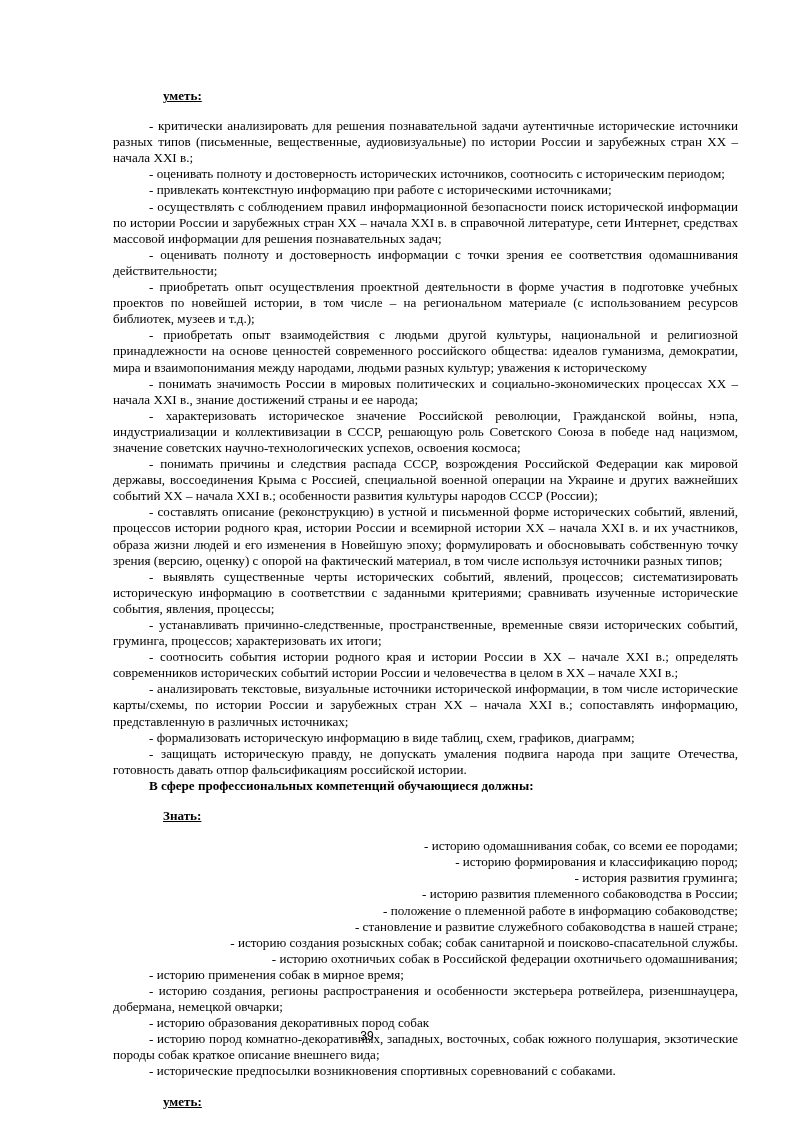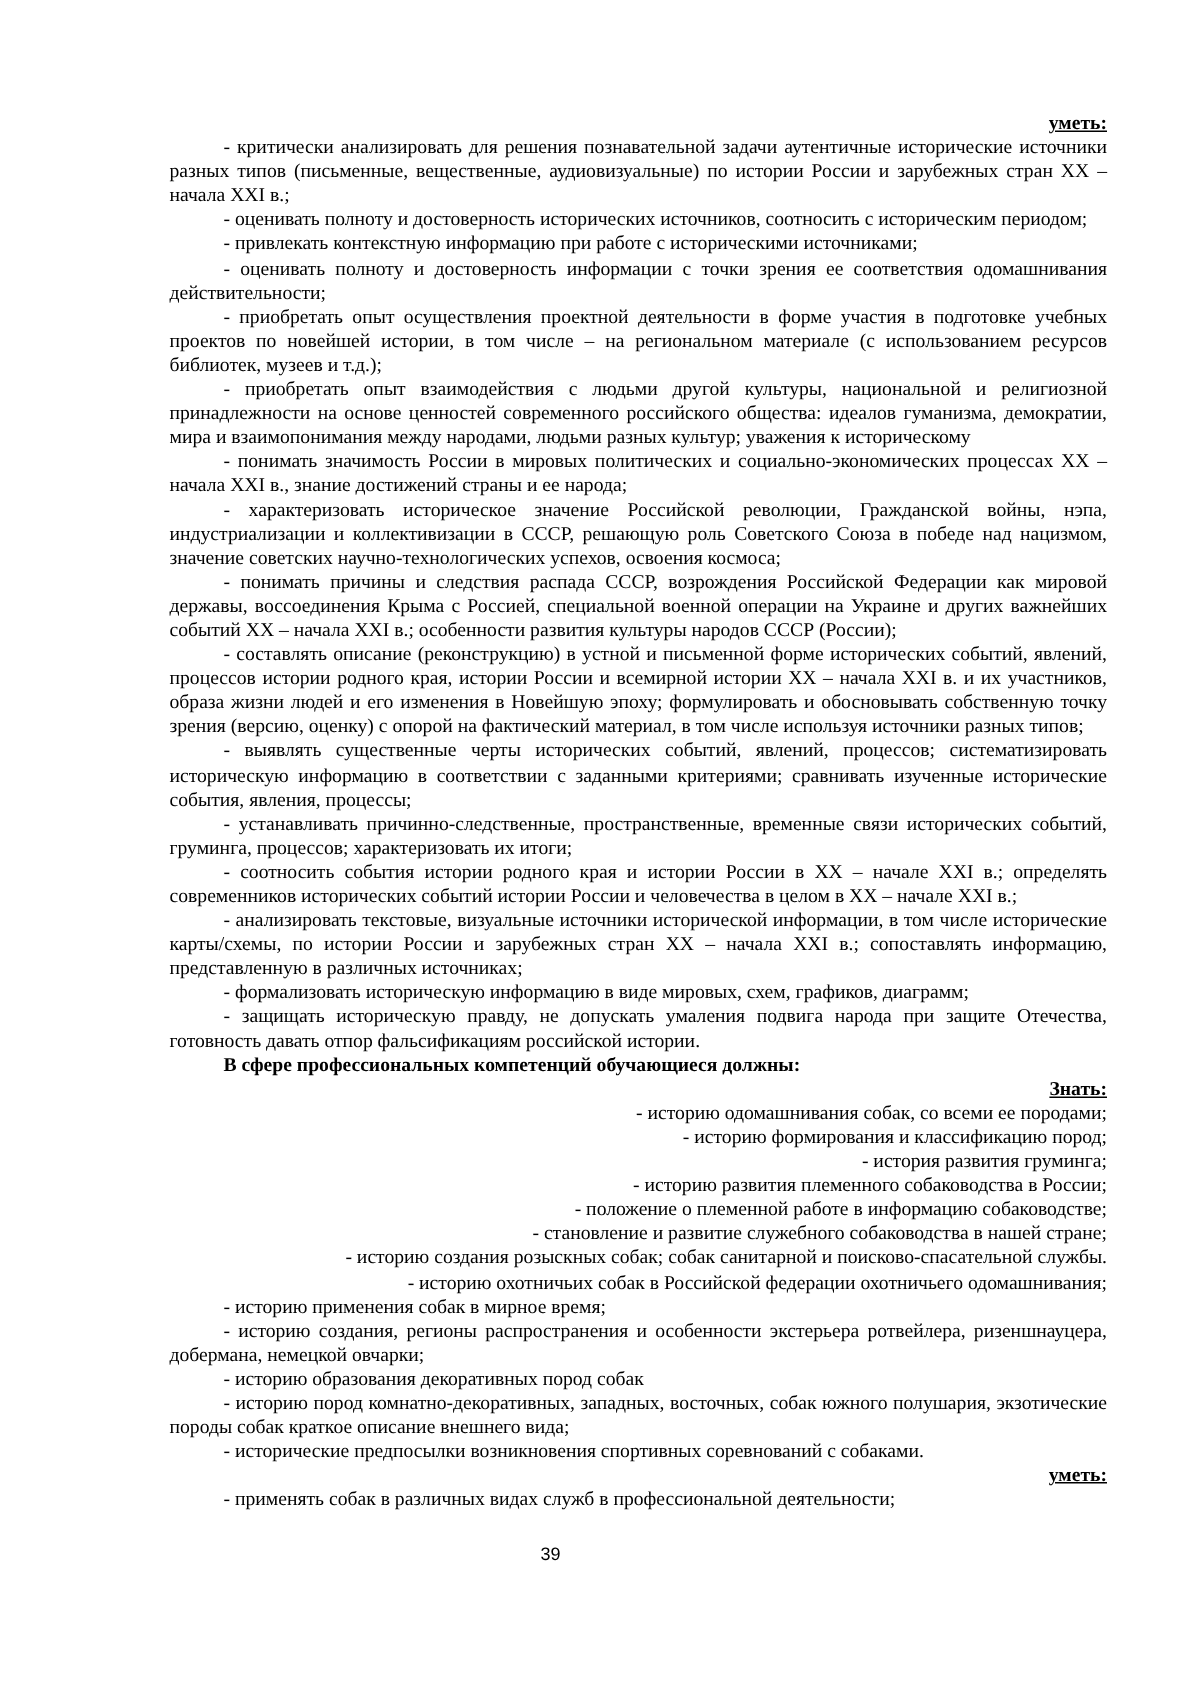--- a/index.html
+++ b/index.html
@@ -13,25 +13,24 @@
     font-size: 13.1px;
     line-height: 16.1px;
     color: #000000;
   }
   .p {
     margin: 0;
     text-align: justify;
     text-indent: 36px;
   }
   .heading-u {
-    margin: 0;
+    margin: 14px;
     padding-left: 36px;
     font-weight: bold;
     text-decoration: underline;
-    text-align: right;
   }
   .heading-b {
     margin: 0;
     padding-left: 36px;
     font-weight: bold;
   }
   .item-plain {
     margin: 0;
     text-align: right;
   }
@@ -48,32 +47,33 @@
 </style>
 </head>
 <body>
 
 <div class="page">
   <p class="heading-u">уметь:</p>
 
   <p class="p">- критически анализировать для решения познавательной задачи аутентичные исторические источники разных типов (письменные, вещественные, аудиовизуальные) по истории России и зарубежных стран XX – начала XXI в.;</p>
   <p class="p">- оценивать полноту и достоверность исторических источников, соотносить с историческим периодом;</p>
   <p class="p">- привлекать контекстную информацию при работе с историческими источниками;</p>
+  <p class="p">- осуществлять с соблюдением правил информационной безопасности поиск исторической информации по истории России и зарубежных стран XX – начала XXI в. в справочной литературе, сети Интернет, средствах массовой информации для решения познавательных задач;</p>
   <p class="p">- оценивать полноту и достоверность информации с точки зрения ее соответствия одомашнивания действительности;</p>
   <p class="p">- приобретать опыт осуществления проектной деятельности в форме участия в подготовке учебных проектов по новейшей истории, в том числе – на региональном материале (с использованием ресурсов библиотек, музеев и т.д.);</p>
   <p class="p"> - приобретать опыт взаимодействия с людьми другой культуры, национальной и религиозной принадлежности на основе ценностей современного российского общества: идеалов гуманизма, демократии, мира и взаимопонимания между народами, людьми разных культур; уважения к историческому</p>
   <p class="p">- понимать значимость России в мировых политических и социально-экономических процессах XX – начала XXI в., знание достижений страны и ее народа;</p>
   <p class="p"> - характеризовать историческое значение Российской революции, Гражданской войны, нэпа, индустриализации и коллективизации в СССР, решающую роль Советского Союза в победе над нацизмом, значение советских научно-технологических успехов, освоения космоса;</p>
   <p class="p"> - понимать причины и следствия распада СССР, возрождения Российской Федерации как мировой державы, воссоединения Крыма с Россией, специальной военной операции на Украине и других важнейших событий XX – начала XXI в.; особенности развития культуры народов СССР (России);</p>
   <p class="p">- составлять описание (реконструкцию) в устной и письменной форме исторических событий, явлений, процессов истории родного края, истории России и всемирной истории XX – начала XXI в. и их участников, образа жизни людей и его изменения в Новейшую эпоху; формулировать и обосновывать собственную точку зрения (версию, оценку) с опорой на фактический материал, в том числе используя источники разных типов;</p>
   <p class="p"> - выявлять существенные черты исторических событий, явлений, процессов; систематизировать историческую информацию в соответствии с заданными критериями; сравнивать изученные исторические события, явления, процессы;</p>
   <p class="p"> - устанавливать причинно-следственные, пространственные, временные связи исторических событий, груминга, процессов; характеризовать их итоги;</p>
   <p class="p">- соотносить события истории родного края и истории России в XX – начале XXI в.; определять современников исторических событий истории России и человечества в целом в XX – начале XXI в.;</p>
   <p class="p"> - анализировать текстовые, визуальные источники исторической информации, в том числе исторические карты/схемы, по истории России и зарубежных стран XX – начала XXI в.; сопоставлять информацию, представленную в различных источниках;</p>
-  <p class="p">- формализовать историческую информацию в виде мировых, схем, графиков, диаграмм;</p>
+  <p class="p">- формализовать историческую информацию в виде таблиц, схем, графиков, диаграмм;</p>
   <p class="p"> - защищать историческую правду, не допускать умаления подвига народа при защите Отечества, готовность давать отпор фальсификациям российской истории.</p>
 
   <p class="heading-b">В сфере профессиональных компетенций обучающиеся должны:</p>
   <p class="heading-u">Знать:</p>
 
   <p class="item-plain">- историю одомашнивания собак, со всеми ее породами;</p>
   <p class="item-plain">- историю формирования и классификацию пород;</p>
   <p class="item-plain">- история развития груминга;</p>
   <p class="item-plain">-  историю развития племенного собаководства в России;</p>
   <p class="item-plain">- положение о племенной работе в информацию собаководстве;</p>

